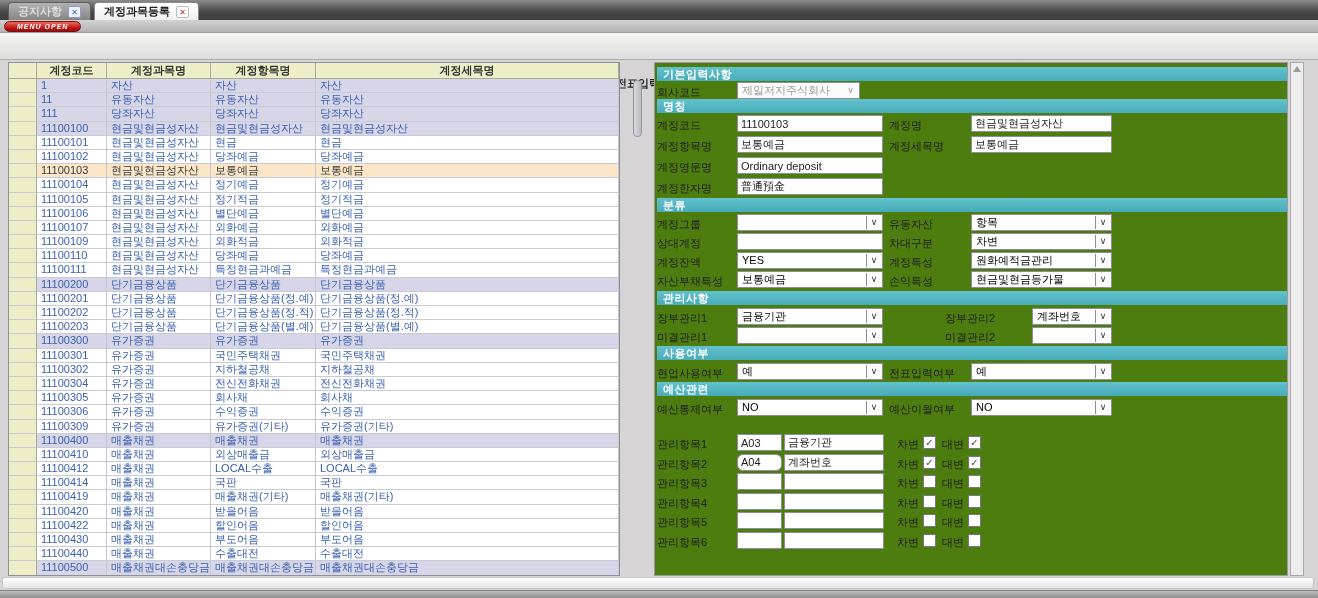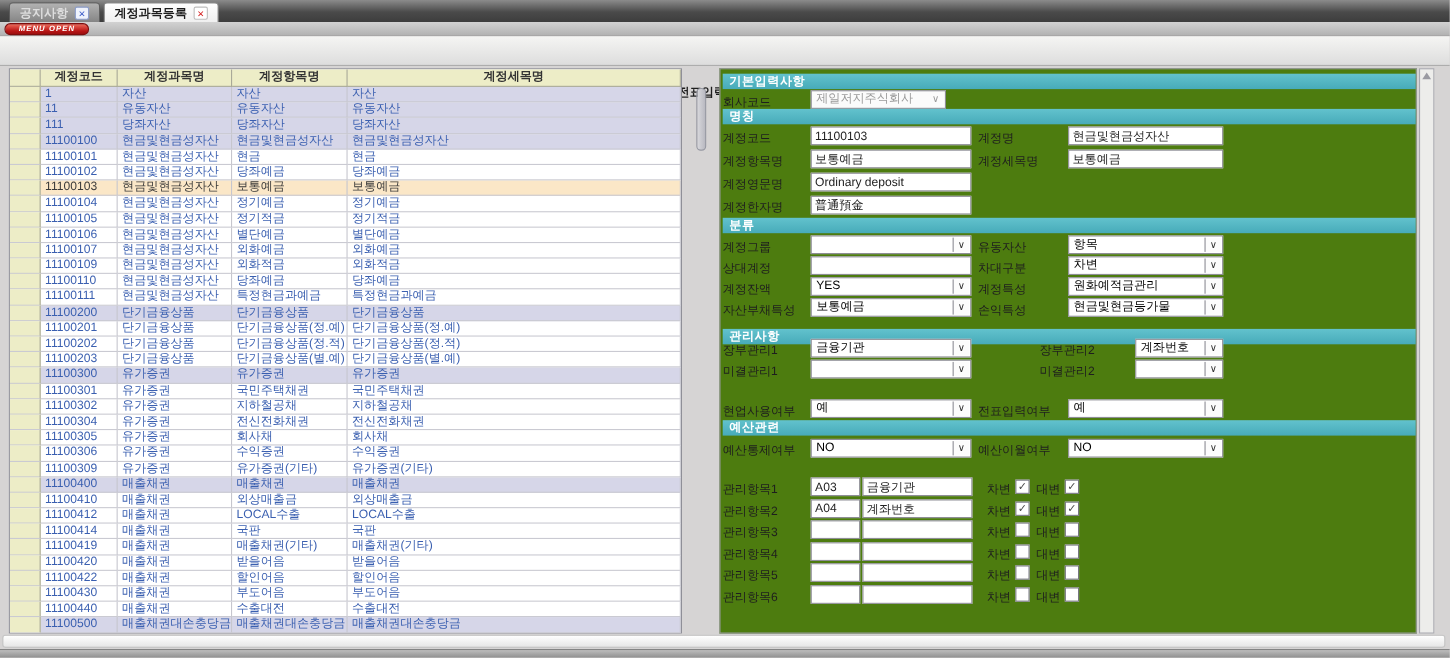--- a/index.html
+++ b/index.html
@@ -461,34 +461,35 @@
       <div class="pl rl">계정특성</div>
       <div class="fsel pf rf"><span>원화예적금관리</span><span class="arr">∨</span></div>
     </div>
     <div class="prow" style="top:208px;">
       <div class="pl ll">자산부채특성</div>
       <div class="fsel pf lf"><span>보통예금</span><span class="arr">∨</span></div>
       <div class="pl rl">손익특성</div>
       <div class="fsel pf rf"><span>현금및현금등가물</span><span class="arr">∨</span></div>
     </div>
 
-    <div class="sec-bar" style="top:236px;">관리사항</div>
+    <div class="sec-bar" style="top:228px;">관리사항</div>
     <div class="prow" style="top:245px;">
       <div class="pl ll">장부관리1</div>
       <div class="fsel pf lf"><span>금융기관</span><span class="arr">∨</span></div>
       <div class="pl rl2">장부관리2</div>
       <div class="fsel pf rf2"><span>계좌번호</span><span class="arr">∨</span></div>
     </div>
     <div class="prow" style="top:264px;">
       <div class="pl ll">미결관리1</div>
       <div class="fsel pf lf"><span></span><span class="arr">∨</span></div>
       <div class="pl rl2">미결관리2</div>
       <div class="fsel pf rf2"><span></span><span class="arr">∨</span></div>
     </div>
 
+    <div class="sec-bar" style="top:283px;">사용여부</div>
     <div class="prow" style="top:300px;">
       <div class="pl ll">현업사용여부</div>
       <div class="fsel pf lf"><span>예</span><span class="arr">∨</span></div>
       <div class="pl rl">전표입력여부</div>
       <div class="fsel pf rf"><span>예</span><span class="arr">∨</span></div>
     </div>
 
     <div class="sec-bar" style="top:319px;">예산관련</div>
     <div class="prow" style="top:336px;">
       <div class="pl ll">예산통제여부</div>
@@ -502,21 +503,21 @@
           <div class="pl ll">관리항목1</div>
           <input class="pin" value="A03" style="left: 82px; width: 45px;">
           <input class="pin" value="금융기관" style="left: 129px; width: 100px;">
           <div class="cl" style="left: 242px;">차변</div>
           <div class="cbx" style="left: 268px;">✓</div>
           <div class="cl" style="left: 287px;">대변</div>
           <div class="cbx" style="left: 313px;">✓</div>
         </div>
         <div class="prow" style="top: 390.5px;">
           <div class="pl ll">관리항목2</div>
-          <input class="pin" value="A04" style="left: 82px; width: 45px;">
+          <input class="pin" value="A04" style="left: 82px; width: 45px; border-radius: 6px;">
           <input class="pin" value="계좌번호" style="left: 129px; width: 100px;">
           <div class="cl" style="left: 242px;">차변</div>
           <div class="cbx" style="left: 268px;">✓</div>
           <div class="cl" style="left: 287px;">대변</div>
           <div class="cbx" style="left: 313px;">✓</div>
         </div>
         <div class="prow" style="top: 410px;">
           <div class="pl ll">관리항목3</div>
           <input class="pin" style="left: 82px; width: 45px;">
           <input class="pin" style="left: 129px; width: 100px;">

